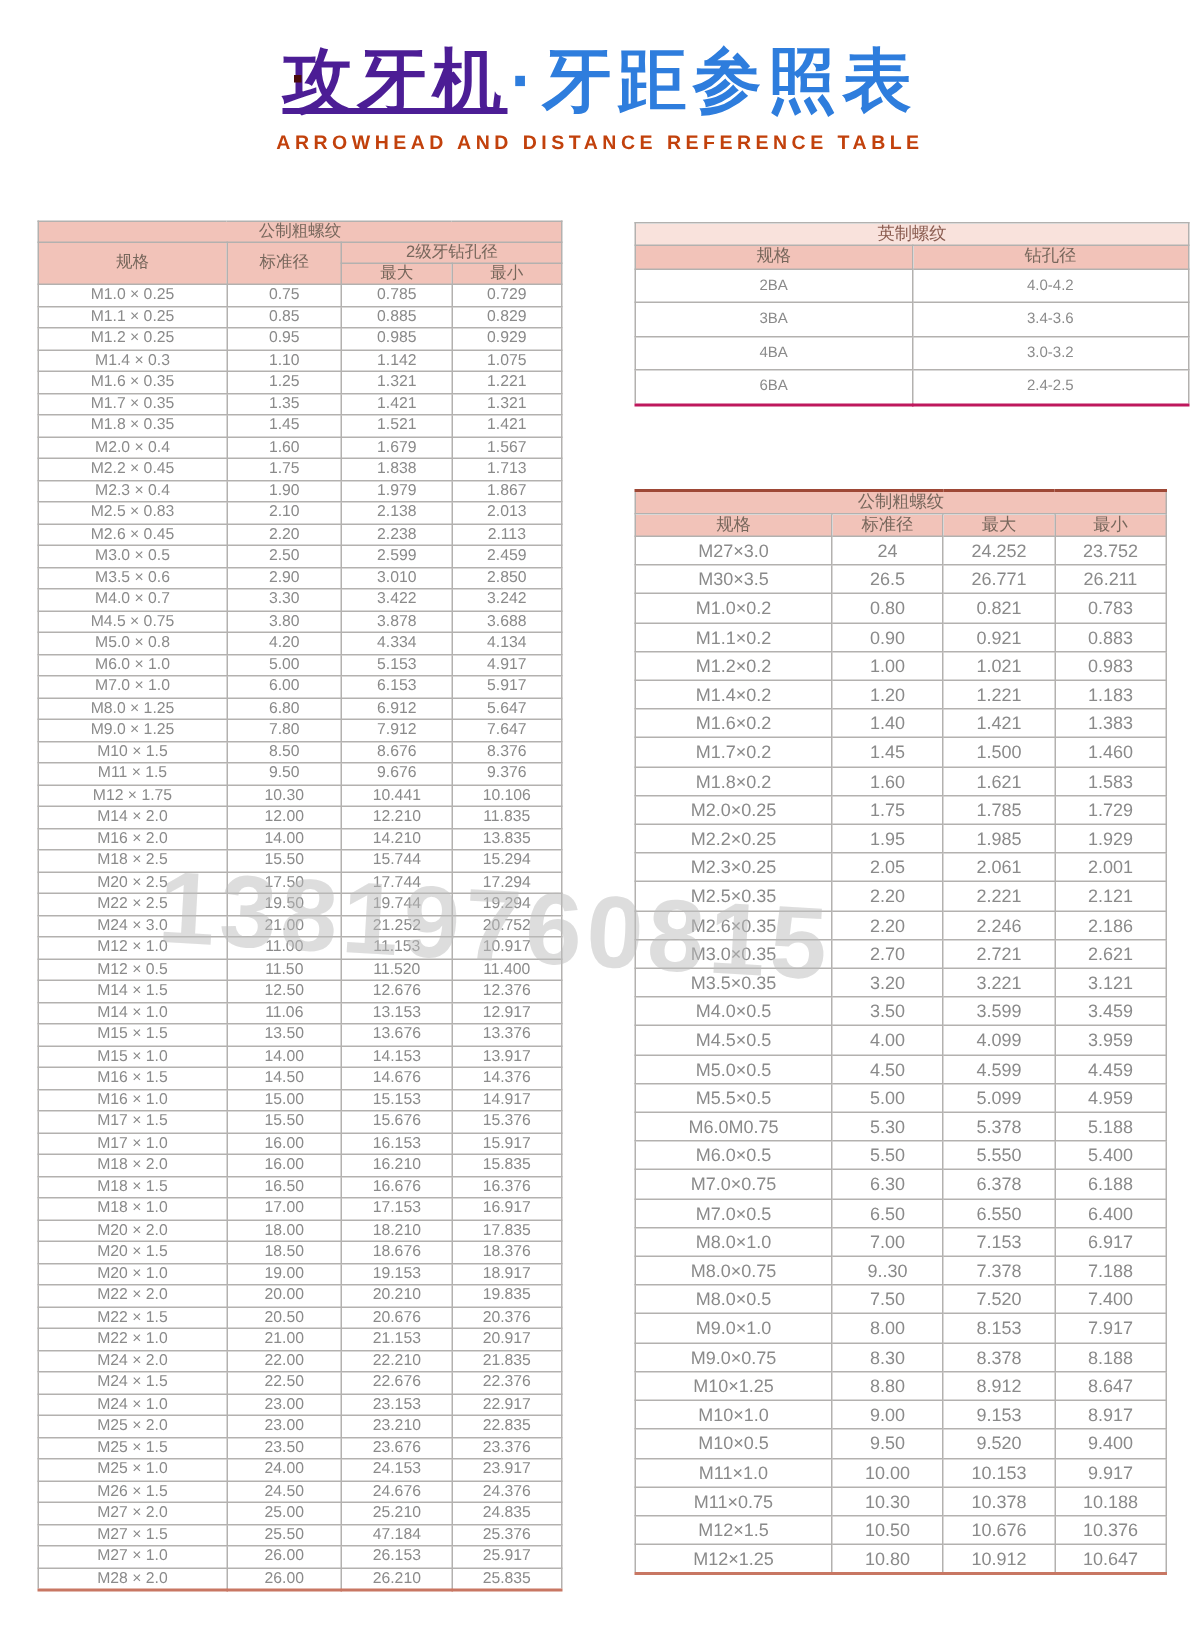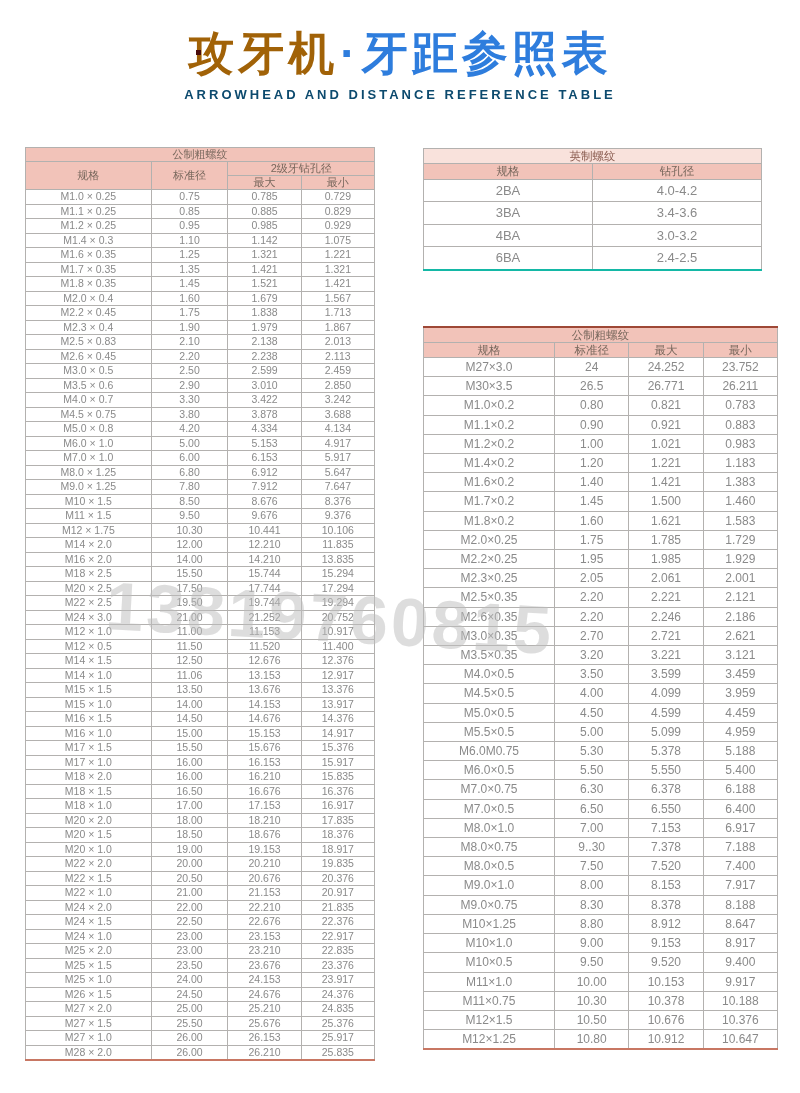--- a/index.html
+++ b/index.html
@@ -2,39 +2,39 @@
 <html><head>
 <meta charset="utf-8">
 <style>
   html,body{margin:0;padding:0;}
   body{
     width:800px;height:1093px;background:#ffffff;position:relative;overflow:hidden;
     font-family:"Liberation Sans","DejaVu Sans",sans-serif;
   }
   .header{position:absolute;top:26px;left:0;width:800px;text-align:center;}
   .main-title{font-size:46px;font-weight:bold;letter-spacing:4px;line-height:1.2;}
-  .t-black{color:#a16207;}
+  .t-black{color:#4c1d95;text-decoration:underline;}
   .t-dot{color:#2e7ddd;padding:0 2px;}
   .t-blue{color:#2e7ddd;}
-  .subtitle{margin-top:6px;font-size:13px;letter-spacing:3px;color:#0c4a6e;font-weight:bold;}
+  .subtitle{margin-top:6px;font-size:13px;letter-spacing:3px;color:#c2410c;font-weight:bold;}
   .corner-mark{position:absolute;left:196px;top:50px;width:5px;height:5px;background:#4a0c0c;}
 
   table{border-collapse:collapse;table-layout:fixed;color:#8a8a8a;}
   td{border:1px solid #b3b1af;text-align:center;padding:0;overflow:hidden;white-space:nowrap;}
   .ttl,.hdr{background:#f2c3b9;color:#77675c;}
   .ttl-light{background:#f9e2dc;color:#8a5c50;}
 
   .tbl{position:absolute;background:#ffffff;}
   .tbl-left{left:25px;top:147px;width:350px;border-bottom:2px solid #c4example;}
   .tbl-left{border-bottom:2px solid #c87763;}
   .tbl-left td{height:13.5px;font-size:10.5px;line-height:13.5px;}
   .tbl-left .ttl td,.tbl-left .hdr td{height:13px;font-size:11px;line-height:13px;}
 
-  .tbl-imp{left:423px;top:148px;width:339px;border-bottom:2px solid #14b8a6;}
-  .tbl-imp td{height:21.4px;font-size:13px;line-height:21.4px;}
+  .tbl-imp{left:423px;top:148px;width:370px;border-bottom:2px solid #be185d;}
+  .tbl-imp td{height:21.4px;font-size:10px;line-height:21.4px;}
   .tbl-imp .ttl-light td{height:14px;font-size:11.5px;line-height:14px;}
   .tbl-imp .hdr td{height:15px;font-size:11.5px;line-height:15px;}
 
   .tbl-met{left:423px;top:326px;width:355px;border-top:2px solid #9e4836;border-bottom:2px solid #c87763;}
   .tbl-met td{height:18.2px;font-size:12px;line-height:18.2px;}
   .tbl-met .ttl td,.tbl-met .hdr td{height:14px;font-size:11.5px;line-height:14px;}
 
   .watermark{
     position:absolute;left:108px;top:566px;width:640px;
     font-size:68px;font-weight:bold;color:#bdbdbd;opacity:0.5;
@@ -414,21 +414,21 @@
       </tr>
       <tr>
         <td>M27 × 2.0</td>
         <td>25.00</td>
         <td>25.210</td>
         <td>24.835</td>
       </tr>
       <tr>
         <td>M27 × 1.5</td>
         <td>25.50</td>
-        <td>25.676</td>
+        <td>47.184</td>
         <td>25.376</td>
       </tr>
       <tr>
         <td>M27 × 1.0</td>
         <td>26.00</td>
         <td>26.153</td>
         <td>25.917</td>
       </tr>
       <tr>
         <td>M28 × 2.0</td>

